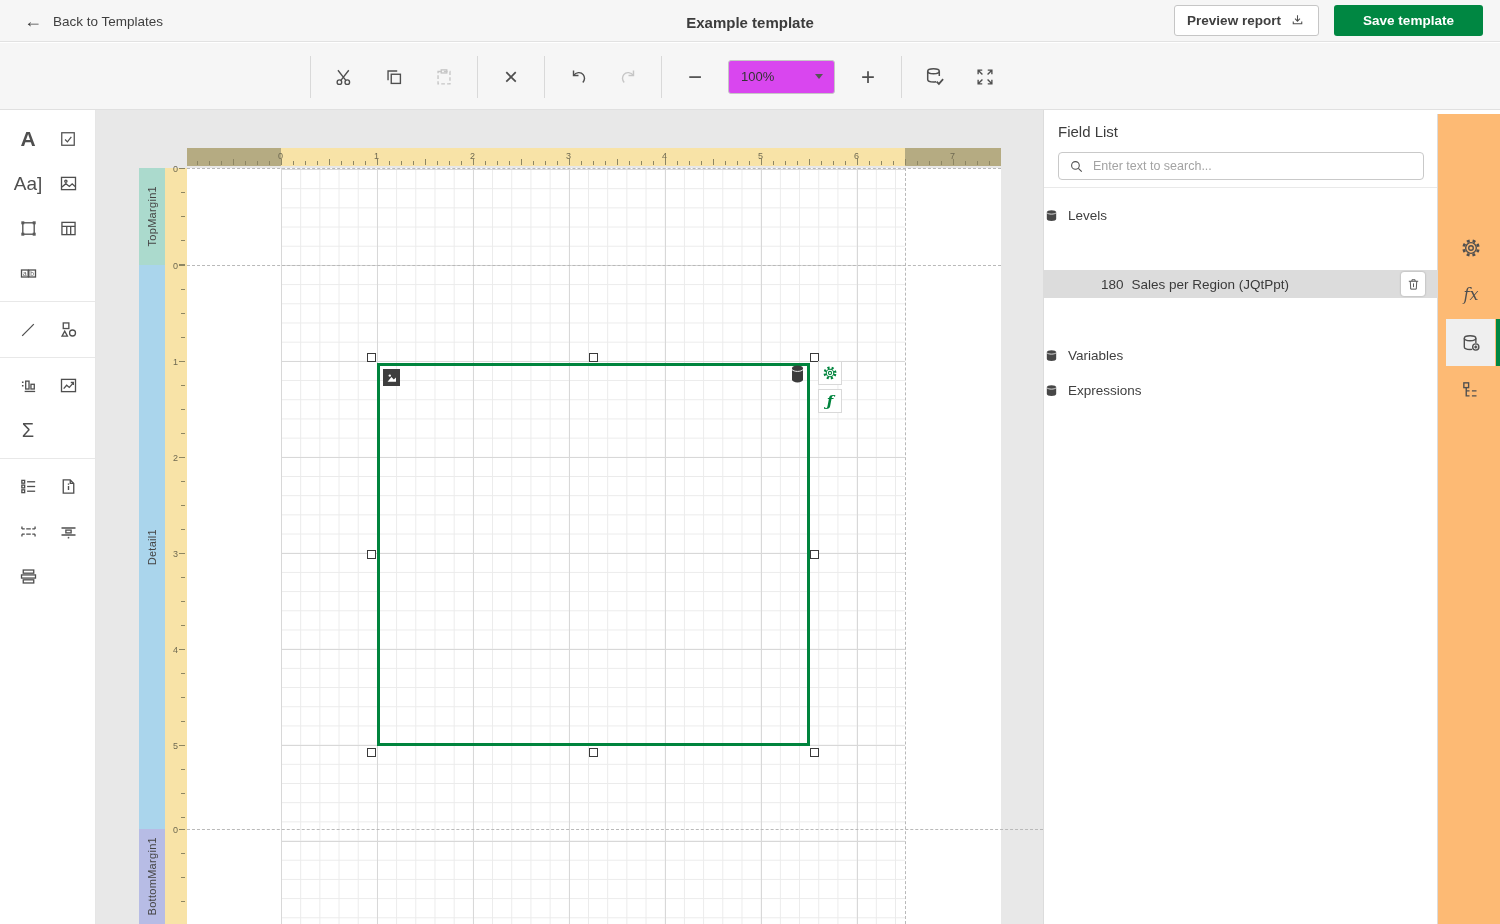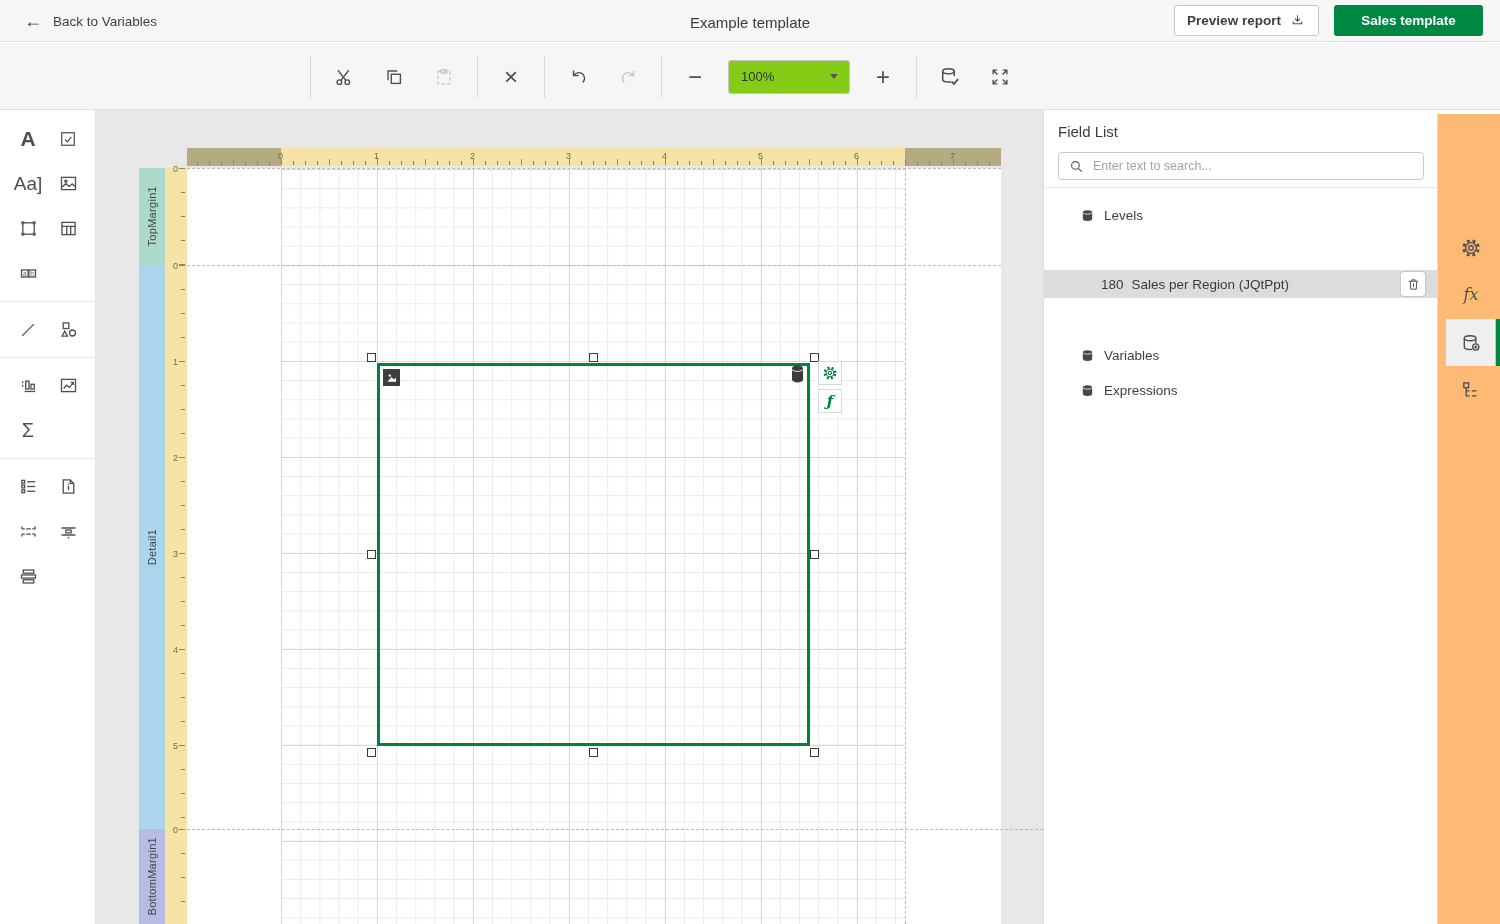--- a/index.html
+++ b/index.html
@@ -15,36 +15,36 @@
   .ic{stroke:var(--ink);fill:none;stroke-width:1.5;stroke-linecap:butt;stroke-linejoin:miter}
   .ic.dis{stroke:var(--disabled)}
 
   
   #header{position:absolute;left:0;top:0;width:1500px;height:42px;background:#f6f6f6;
     border-bottom:1px solid #e2e2e2;}
   #back-btn{position:absolute;left:24px;top:0;height:42px;display:flex;align-items:center;gap:11px;
     cursor:pointer;font-size:13.5px;color:#3f3f3f;}
   #back-arrow{font-size:18px;line-height:1;color:#3f3f3f}
   #hdr-title{position:absolute;left:50%;top:0;transform:translateX(-50%);height:44px;
-    display:flex;align-items:center;font-size:15px;font-weight:400;color:#3c3c3c}
+    display:flex;align-items:center;font-size:15px;font-weight:700;color:#3c3c3c}
   #preview-btn{position:absolute;left:1174px;top:5px;width:145px;height:31px;background:#fff;
     border:1px solid #c6c6c6;border-radius:3px;display:flex;align-items:center;justify-content:center;
     gap:8px;font-size:13.5px;font-weight:600;color:#3f3f3f;cursor:pointer}
   #save-btn{position:absolute;left:1334px;top:5px;width:149px;height:31px;background:var(--green);
     border:none;border-radius:3px;display:flex;align-items:center;justify-content:center;
     font-size:13.5px;font-weight:600;color:#fff;cursor:pointer}
 
   
   #toolbar{position:absolute;left:0;top:43px;width:1500px;height:67px;background:#f6f6f6;
     border-bottom:1px solid #e0e0e0;}
   #toolbar-inner{position:absolute;left:302px;top:0;height:67px;display:flex;align-items:center}
   .tsep{width:1px;height:42px;background:#d9d9d9;margin:0 8px}
   .tbtn{width:50px;height:40px;display:flex;align-items:center;justify-content:center;cursor:pointer}
   .tbtn .glyph{font-size:24px;font-weight:300;color:var(--ink);line-height:1}
-  #zoom-select{width:122px;height:31px;background:#84cc16;border:1px solid #c6c6c6;border-radius:3px;
+  #zoom-select{width:107px;height:31px;background:#d946ef;border:1px solid #c6c6c6;border-radius:3px;
     margin:0 8px;display:flex;align-items:center;padding:16px 12px;cursor:pointer;position:relative}
   #zoom-select span{font-size:13px;color:#333}
   #zoom-caret{position:absolute;right:11px;top:13px;width:0;height:0;
     border-left:4.5px solid transparent;border-right:4.5px solid transparent;border-top:5px solid #555}
 
   
   #toolbox{position:absolute;left:0;top:110px;width:96px;height:814px;background:#fff;
     border-right:1px solid #e6e6e6;padding-top:6px}
   .tb-row{display:grid;grid-template-columns:40px 40px;margin-left:8px}
   .tb-cell{width:40px;height:45px;display:flex;align-items:center;justify-content:center;cursor:pointer}
@@ -89,21 +89,21 @@
   #field-panel{position:absolute;left:1043px;top:110px;width:394px;height:814px;background:#fff;
     border-left:1px solid var(--panel-border)}
   #fl-title{position:absolute;left:14px;top:13px;font-size:15px;font-weight:400;color:#3c3c3c}
   #fl-search{position:absolute;left:14px;top:42px;width:366px;height:28px;border:1px solid #c9c9c9;
     border-radius:4px;background:#fff;display:flex;align-items:center;padding:0 9px;gap:8px}
   #fl-search input{border:none;outline:none;flex:1;font-size:12.5px;color:#333;
     font-family:"Liberation Sans",sans-serif;background:transparent}
   #fl-search input::placeholder{color:#a3a3a3}
   #fl-div{position:absolute;left:0;top:77px;width:394px;border-top:1px solid #e9e9e9}
   .fl-row{position:absolute;left:0;width:394px;height:18px;display:flex;align-items:center;
-    padding-left:36px;gap:9px;font-size:13.5px;color:#3f3f3f;cursor:pointer}
+    gap:9px;font-size:13.5px;color:#3f3f3f;cursor:pointer}
   .fl-caret{position:absolute;left:17px;top:6px;width:0;height:0;cursor:pointer;
     border-left:4.5px solid transparent;border-right:4.5px solid transparent;border-top:5.5px solid #6a6a6a}
   #fl-selected{position:absolute;left:0;top:160px;width:394px;height:28px;background:#dcdcdc;
     display:flex;align-items:center;padding-left:57px;gap:8px;font-size:13.5px;color:#3a3a3a;cursor:pointer}
   #fl-trash{position:absolute;right:13px;top:2px;width:24px;height:24px;background:#fff;border-radius:3px;
     box-shadow:0 0 2px rgba(0,0,0,.3);display:flex;align-items:center;justify-content:center;cursor:pointer}
 
   
   #rail{position:absolute;left:1437px;top:114px;width:63px;height:814px;background:#fdba74;
     border-left:1px solid var(--panel-border)}
@@ -112,31 +112,31 @@
   #rail-active-bg{position:absolute;left:8px;top:205px;width:49px;height:47px;background:#efefef}
   #rail-active-bar{position:absolute;right:0;top:205px;width:4px;height:47px;background:var(--green)}
   #rail-fx span{font-family:"DejaVu Serif",serif;font-style:italic;font-size:16px;color:#4f4f4f}
 </style>
 </head>
 <body>
 
 <div id="header">
   <div id="back-btn">
     <span id="back-arrow">←</span>
-    <span>Back to Variables</span>
+    <span>Back to Templates</span>
   </div>
   <div id="hdr-title">Example template</div>
   <div id="preview-btn">
     <span>Preview report</span>
     <svg class="ic" width="17" height="17" viewBox="0 0 24 24">
       <path d="M12 4.5 v8 M8.5 9.5 L12 13 l3.5 -3.5 M6 13.5 v3 h12 v-3"></path>
     </svg>
   </div>
   <div id="save-btn">
-    <span>Sales template</span>
+    <span>Save template</span>
   </div>
 </div>
 
 <div id="toolbar">
   <div id="toolbar-inner">
     <div class="tsep"></div>
     <div class="tbtn">
       <svg class="ic" width="22" height="22" viewBox="0 0 24 24">
         <circle cx="7" cy="17.6" r="2.5"></circle>
           <circle cx="15.6" cy="17.6" r="2.5"></circle>

